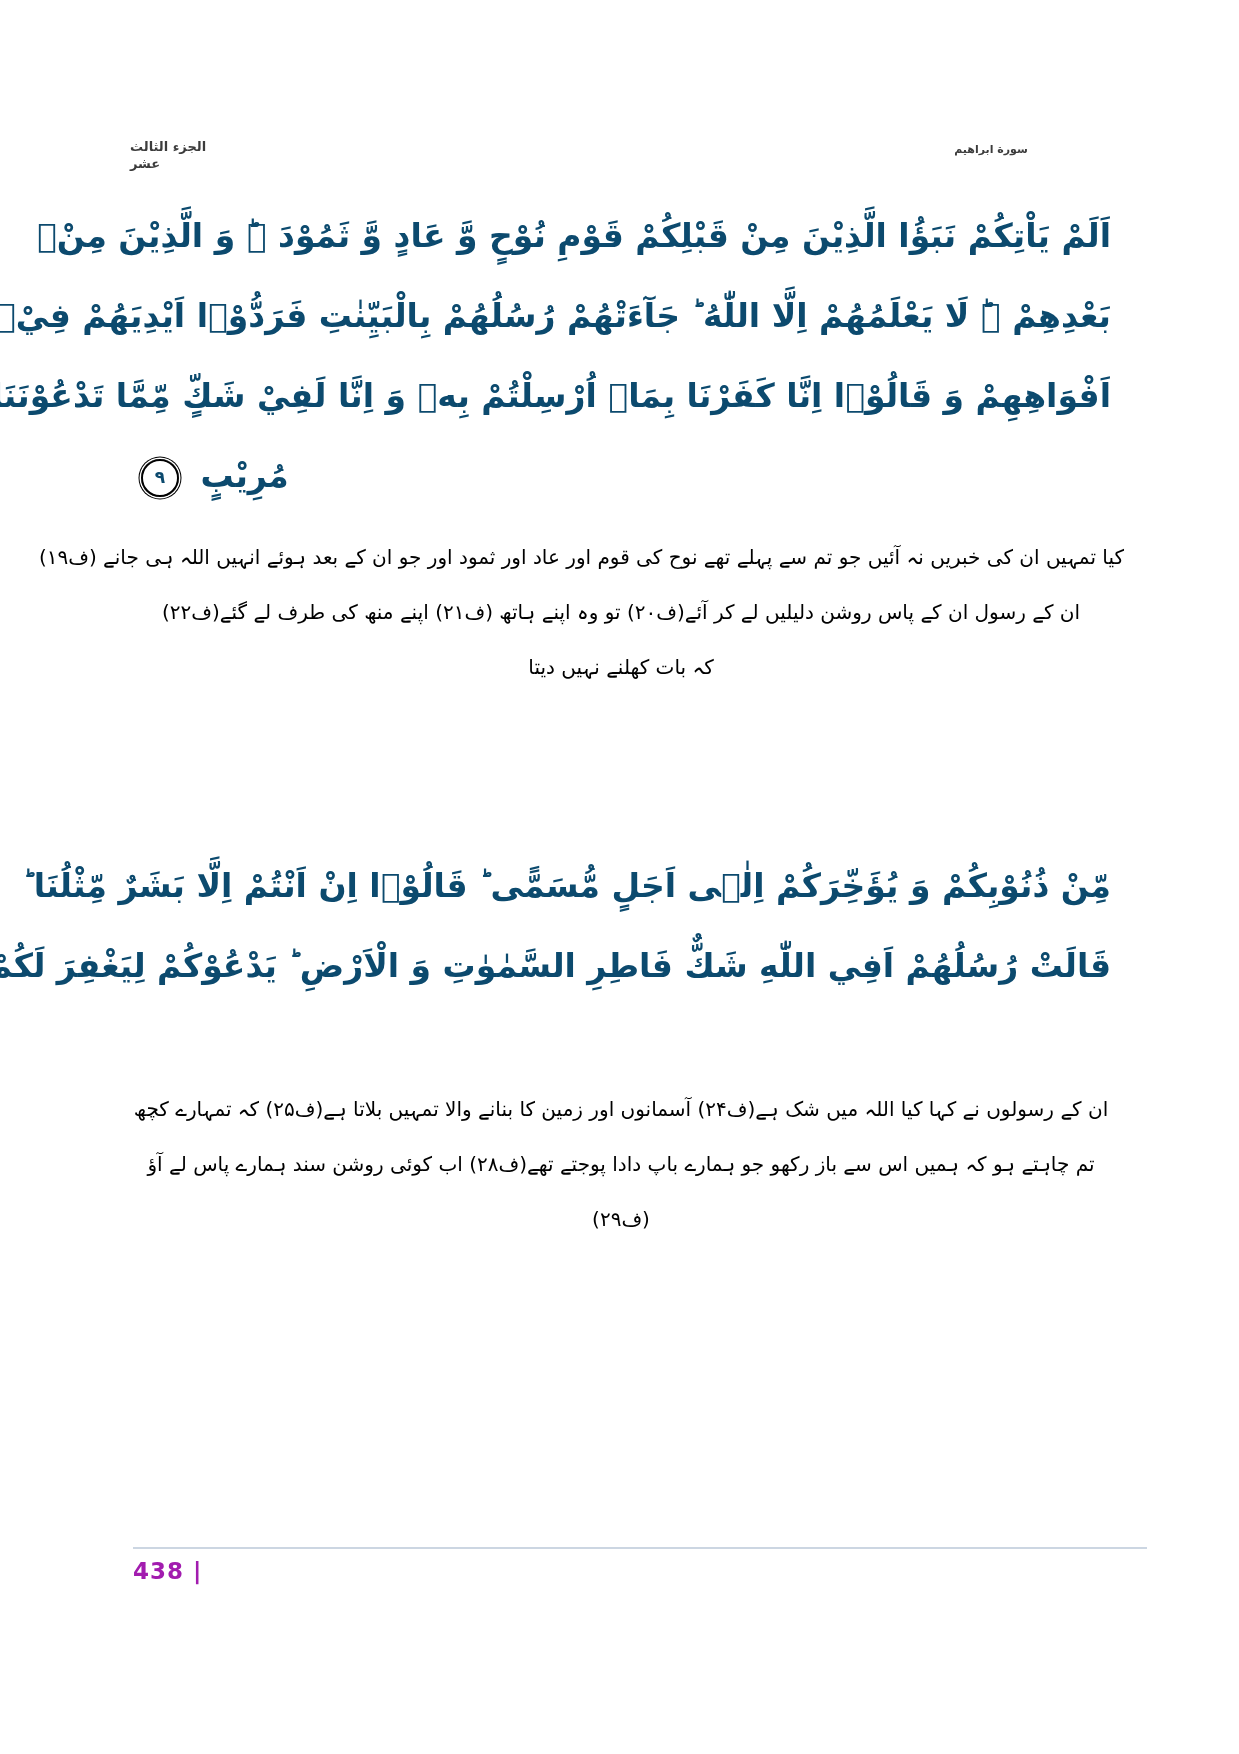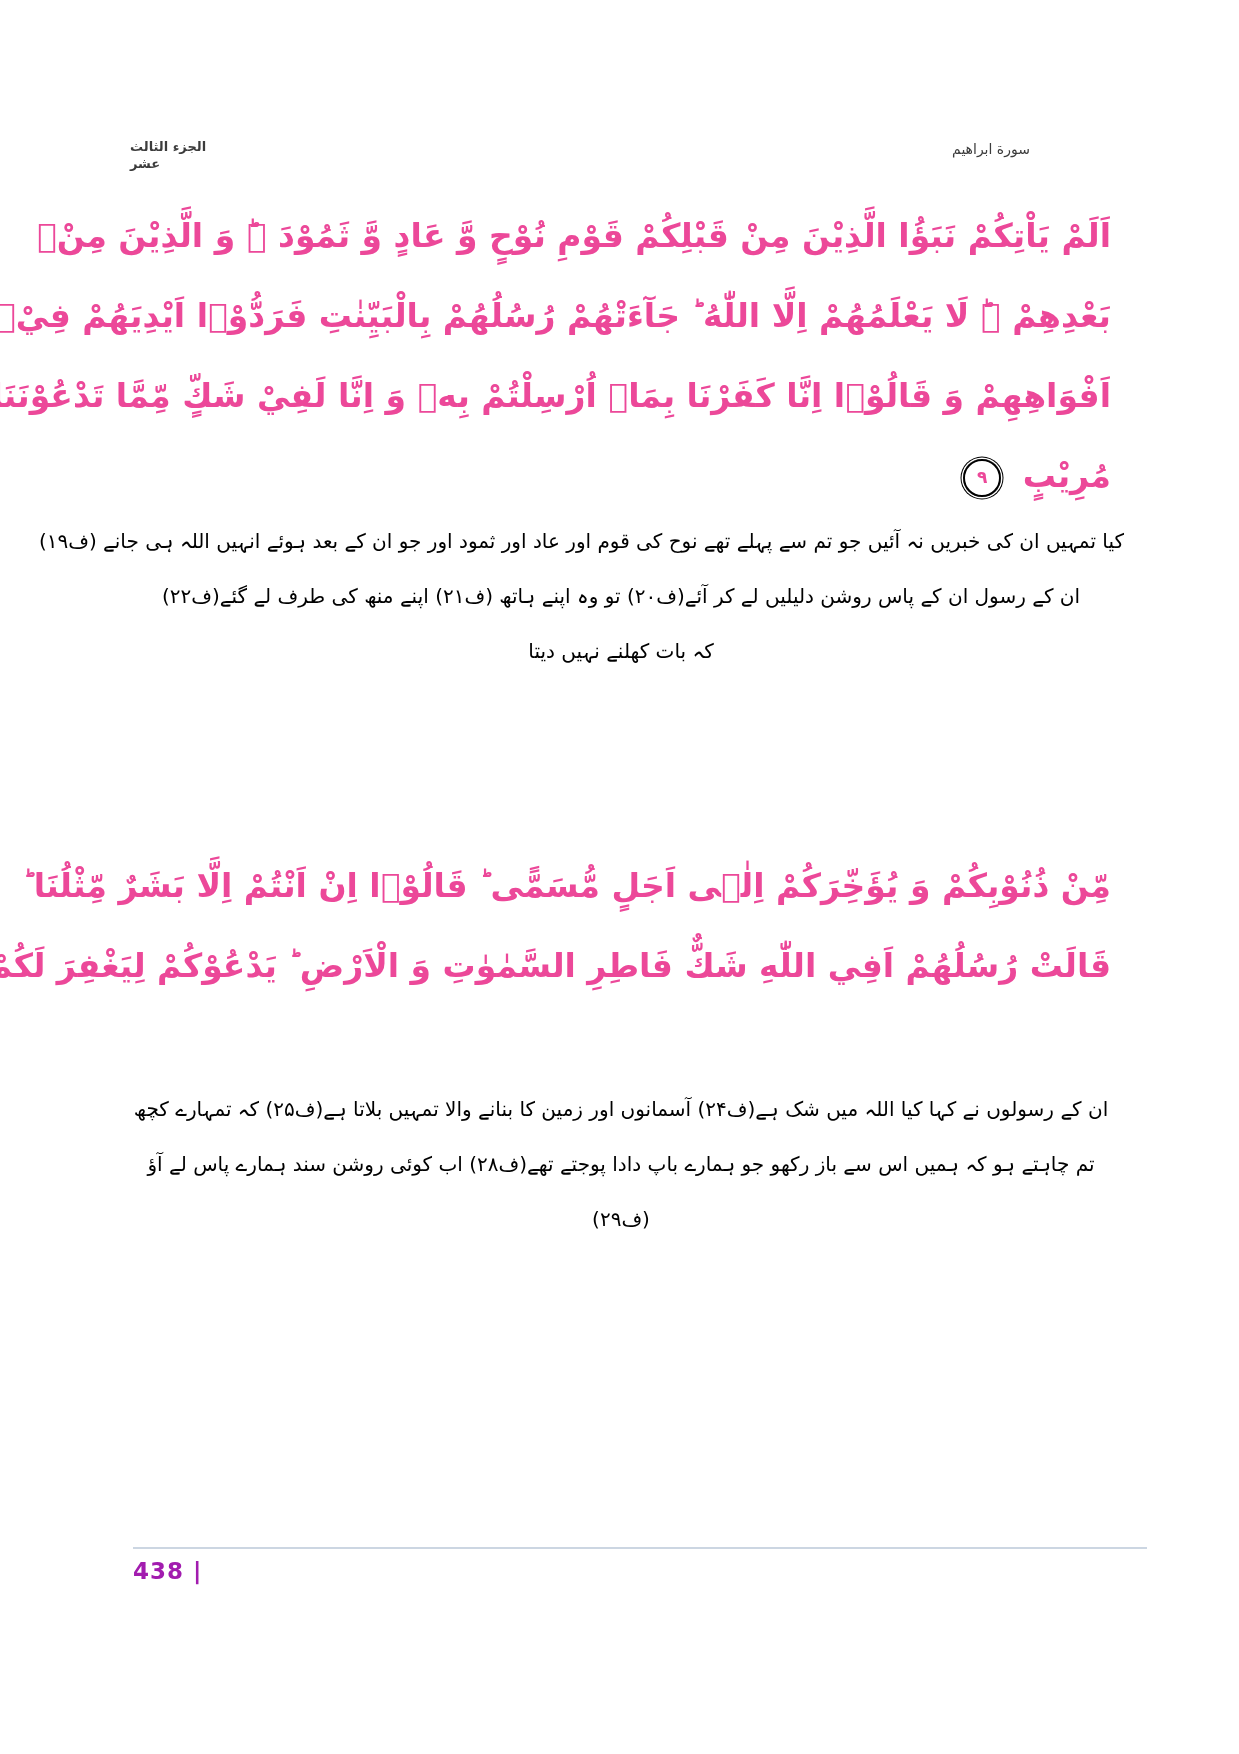--- a/index.html
+++ b/index.html
@@ -29,41 +29,41 @@
     text-align: left;
     direction: rtl;
     letter-spacing: -0.5px;
     line-height: 17px;
   }
   .hdr-right {
     position: absolute;
     top: 140px;
     left: 936px;
     width: 110px;
-    font-size: 14px;
-    font-weight: normal;
+    font-size: 11px;
+    font-weight: bold;
     color: #3c3c3c;
     direction: rtl;
     text-align: center;
     line-height: 19px;
   }
   
   .arabic-block {
     position: absolute;
     left: 131px;
     width: 980px;
     direction: rtl;
   }
   .arabic-line {
     font-size: 33px;
     font-weight: bold;
     line-height: 80px;
-    text-align: right;
+    text-align: left;
     white-space: nowrap;
-    color: #ec4899;
+    color: #0c4a6e;
   }
   #arabic-1 { top: 196px; }
   #arabic-2 { top: 846px; }
   .ayah-marker {
     display: inline-flex;
     align-items: center;
     justify-content: center;
     width: 38px;
     height: 38px;
     border: 2px solid #000;
@@ -82,21 +82,21 @@
     width: 1006px;
     direction: rtl;
   }
   .urdu-line {
     font-size: 20px;
     line-height: 55px;
     text-align: center;
     white-space: nowrap;
     color: #000;
   }
-  #urdu-1 { top: 514px; }
+  #urdu-1 { top: 530px; }
   #urdu-2 { top: 1082px; }
   
   .footer-rule {
     position: absolute;
     top: 1547px;
     left: 133px;
     width: 1014px;
     height: 0;
     border-top: 2px solid #ccd6e2;
   }

